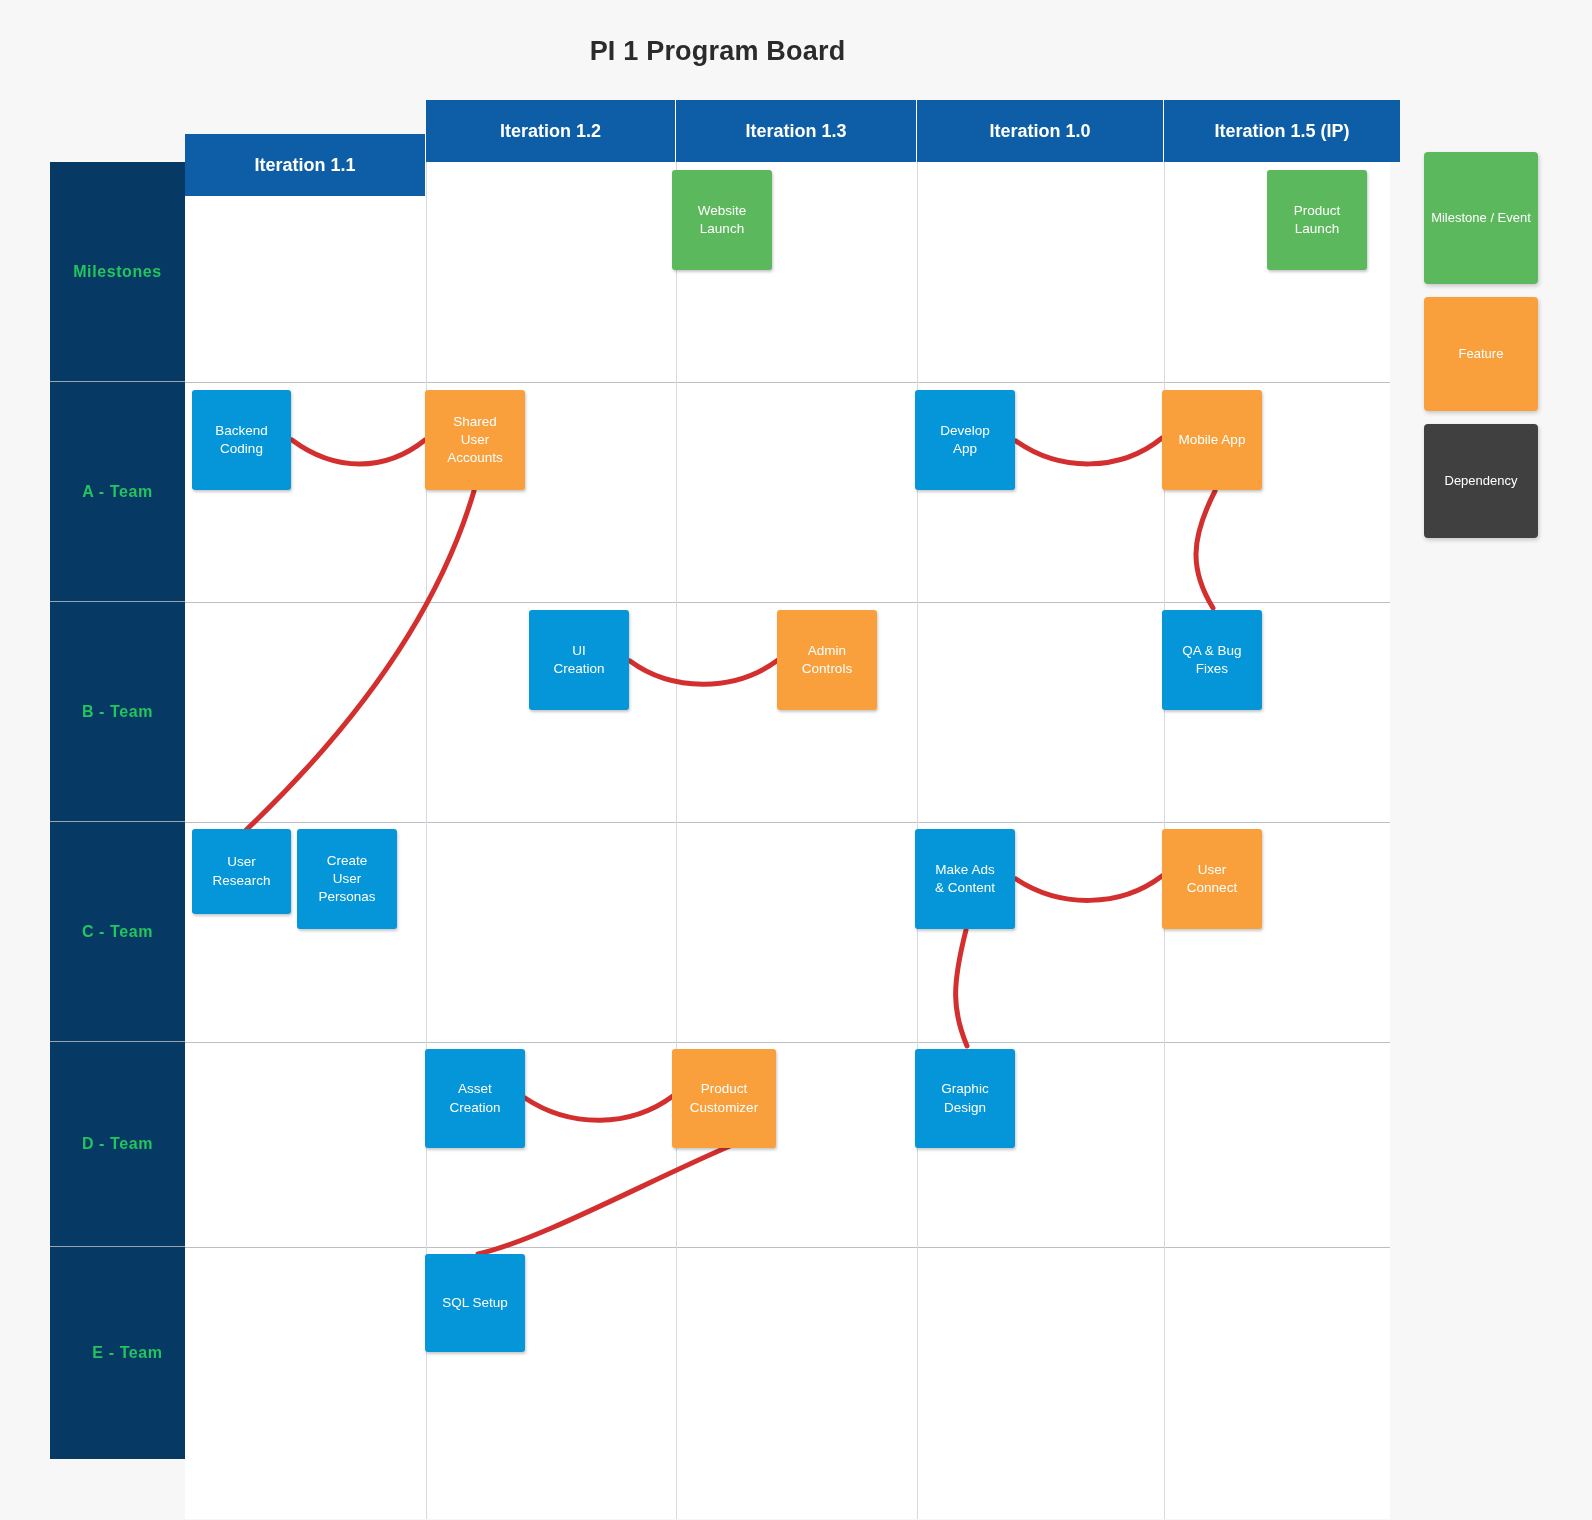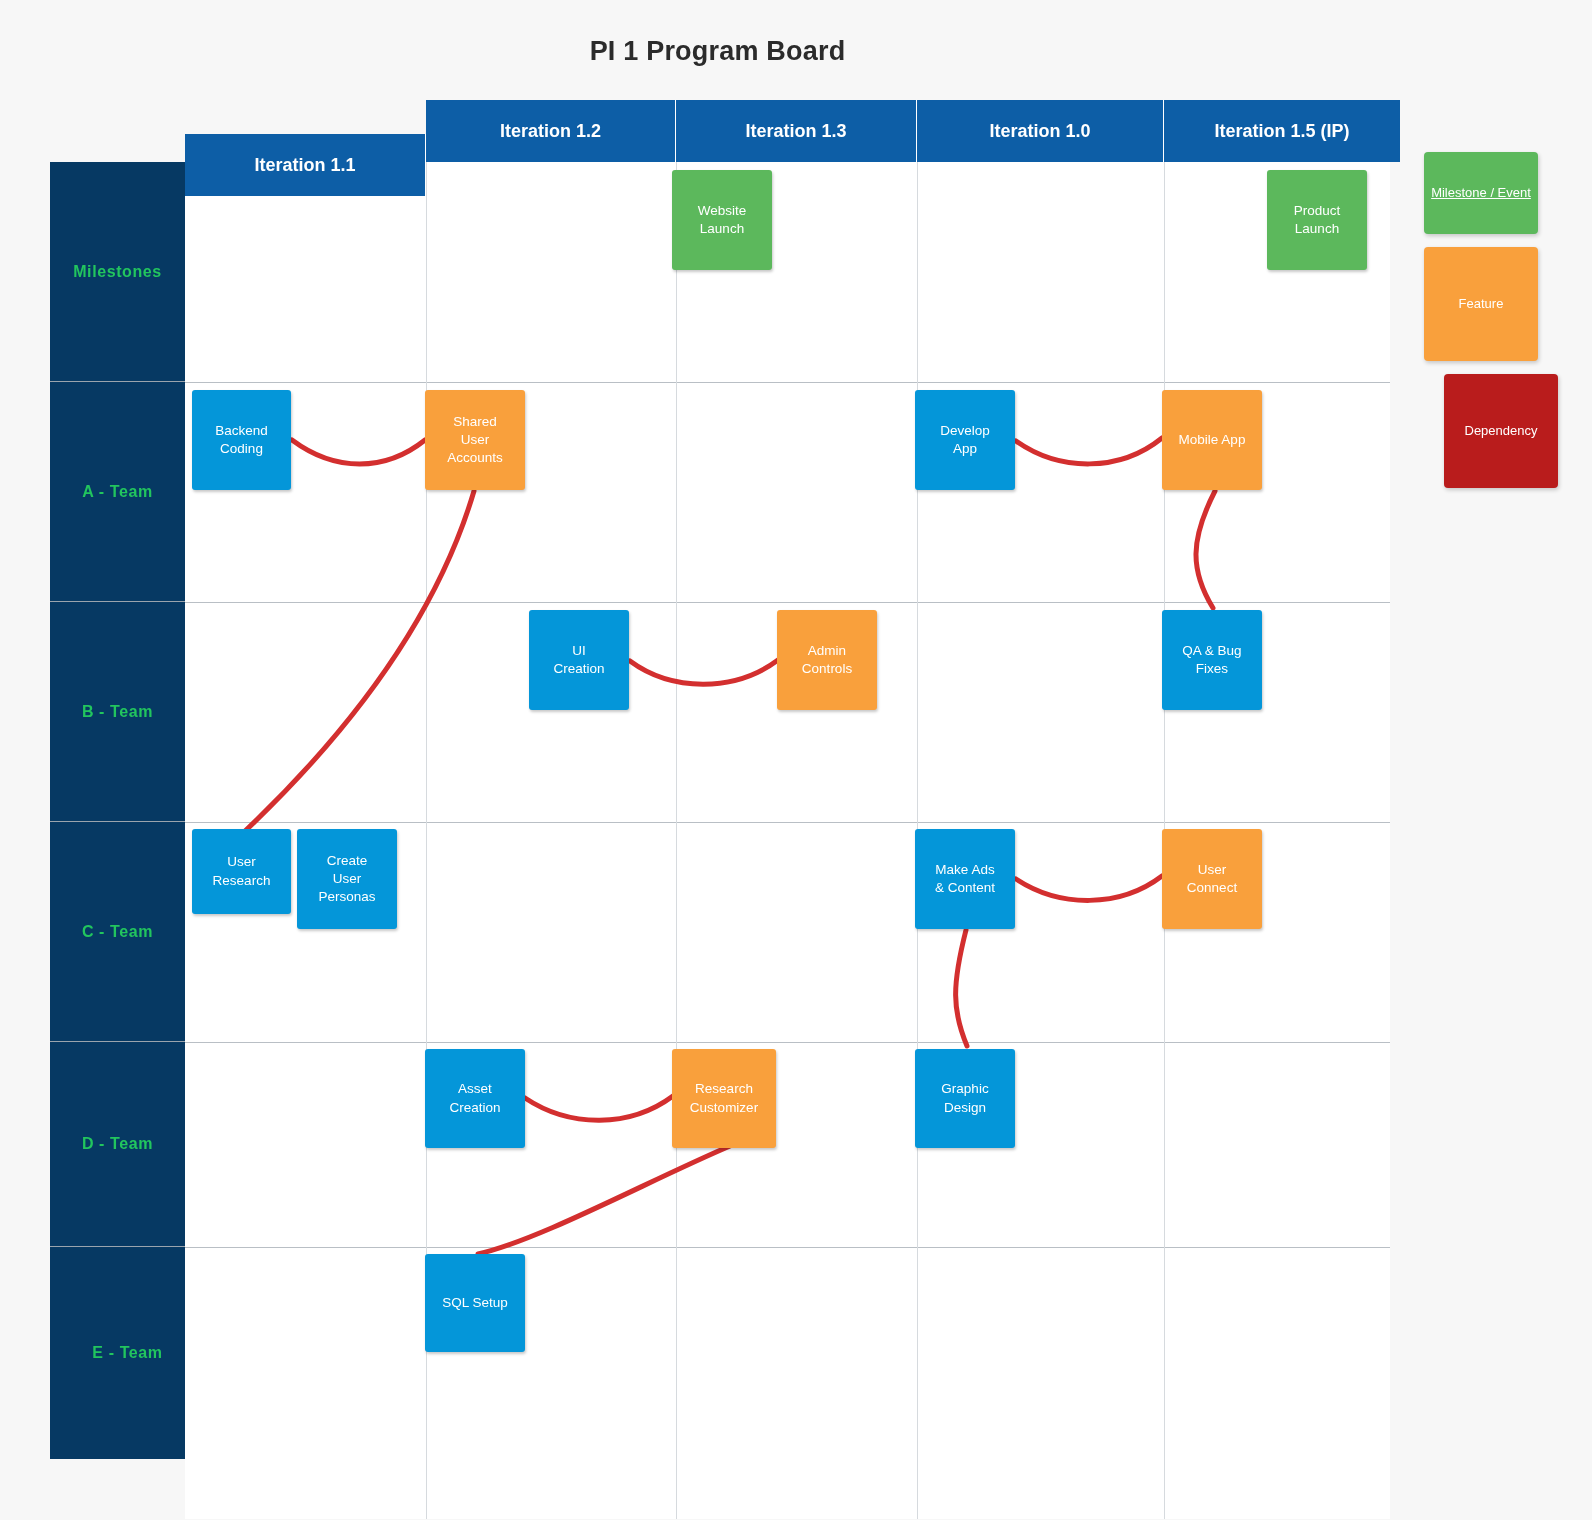--- a/index.html
+++ b/index.html
@@ -142,23 +142,23 @@
     font-size: 13px;
     line-height: 1.35;
     display: flex;
     align-items: center;
     justify-content: center;
     text-align: center;
     margin-bottom: 13px;
     box-sizing: border-box;
     box-shadow: 1px 2px 4px rgba(0,0,0,0.2);
   }
-  .legend-item.milestone  { height: 82px; background: #5cb85c; text-decoration: underline; }
+  .legend-item.milestone  { height: 132px; background: #5cb85c; }
   .legend-item.feature    { height: 114px; background: #f9a03c; }
-  .legend-item.dependency { height: 114px; background: #b91c1c; margin-left: 20px; }
+  .legend-item.dependency { height: 114px; background: #404040; }
 </style>
 </head>
 <body>
 
 <div id="board-root">
 
   <div class="board-title">PI 1 Program Board</div>
 
   <div class="grid-area">
     <div class="cells-bg"></div>
@@ -196,21 +196,21 @@
         <div class="card dependency" style="left: 865px; top: 290px; width: 100px; height: 100px;">Develop App</div>
         <div class="card feature" style="left: 1112px; top: 290px; width: 100px; height: 100px;">Mobile App</div>
         <div class="card dependency" style="left: 479px; top: 510px; width: 100px; height: 100px;">UI Creation</div>
         <div class="card feature" style="left: 727px; top: 510px; width: 100px; height: 100px;">Admin Controls</div>
         <div class="card dependency" style="left: 1112px; top: 510px; width: 100px; height: 100px;">QA &amp; Bug Fixes</div>
         <div class="card dependency" style="left: 142px; top: 729px; width: 99px; height: 85px;">User Research</div>
         <div class="card dependency" style="left: 247px; top: 729px; width: 100px; height: 100px;">Create User Personas</div>
         <div class="card dependency" style="left: 865px; top: 729px; width: 100px; height: 100px;">Make Ads &amp; Content</div>
         <div class="card feature" style="left: 1112px; top: 729px; width: 100px; height: 100px;">User Connect</div>
         <div class="card dependency" style="left: 375px; top: 949px; width: 100px; height: 99px;">Asset Creation</div>
-        <div class="card feature" style="left: 622px; top: 949px; width: 104px; height: 99px;">Research Customizer</div>
+        <div class="card feature" style="left: 622px; top: 949px; width: 104px; height: 99px;">Product Customizer</div>
         <div class="card dependency" style="left: 865px; top: 949px; width: 100px; height: 99px;">Graphic Design</div>
         <div class="card dependency" style="left: 375px; top: 1154px; width: 100px; height: 98px;">SQL Setup</div>
       </div>
   </div>
 
   <svg id="connectors" viewBox="0 0 1592 1520" width="1592" height="1520">
       <path d="M 292,440 C 335,472 385,472 425,440" fill="none" stroke="#d32f2f" stroke-width="5" stroke-linecap="round"></path>
       <path d="M 1016,441 C 1060,472 1120,472 1162,438" fill="none" stroke="#d32f2f" stroke-width="5" stroke-linecap="round"></path>
       <path d="M 474,491 C 430,640 320,760 244,832" fill="none" stroke="#d32f2f" stroke-width="5" stroke-linecap="round"></path>
       <path d="M 1215,491 C 1190,540 1190,570 1213,608" fill="none" stroke="#d32f2f" stroke-width="5" stroke-linecap="round"></path>

